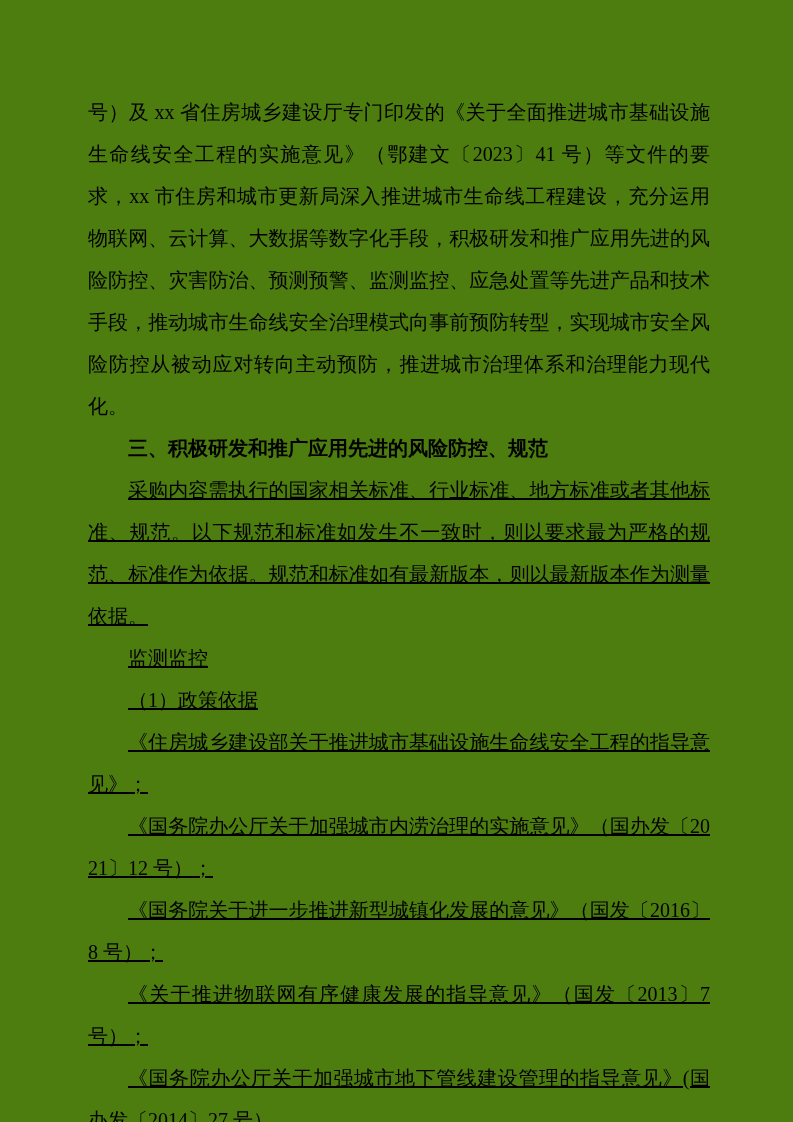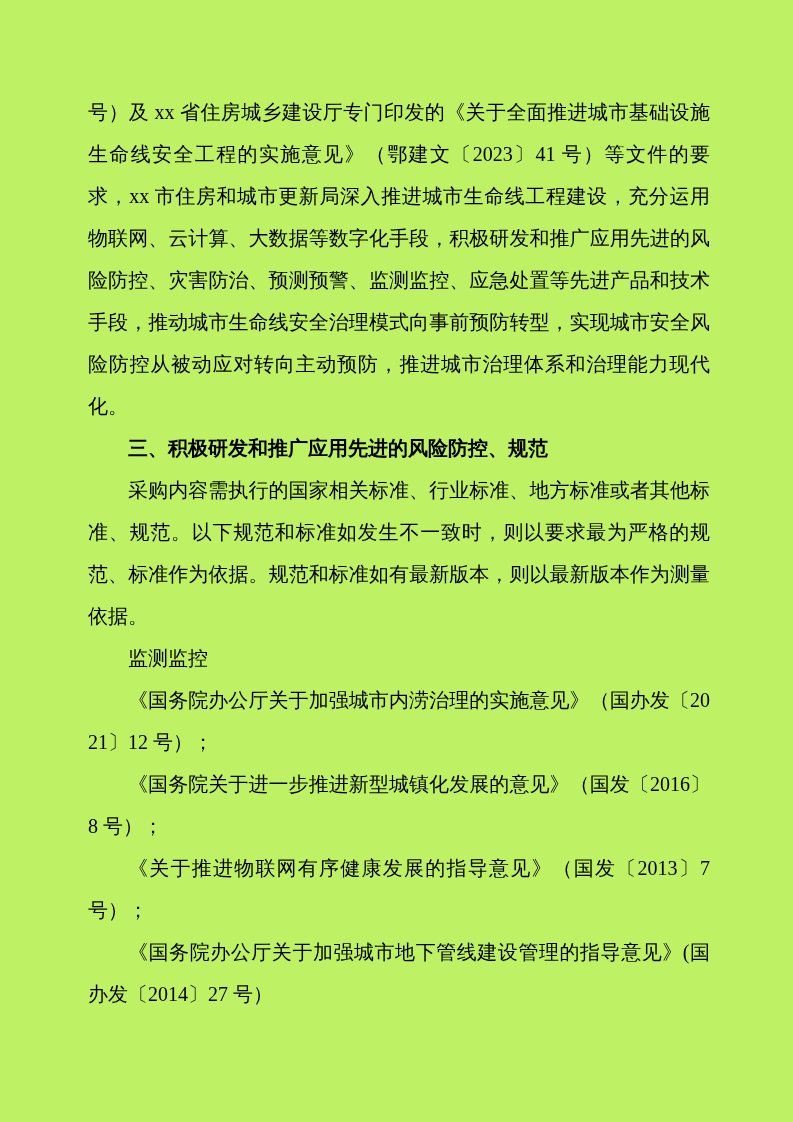--- a/index.html
+++ b/index.html
@@ -5,57 +5,60 @@
   * { box-sizing: border-box; }
   html, body {
     margin: 0;
     padding: 0;
     background: #ffffff;
   }
   .page {
     position: relative;
     width: 793px;
     height: 1122px;
-    background: #bef264;
+    background: #4d7c0f;
     overflow: hidden;
     font-family: "Liberation Serif", "DejaVu Serif", serif;
     color: #000000;
   }
   .content {
     position: absolute;
     left: 88px;
     top: 91px;
     width: 622px;
     font-size: 20px;
     line-height: 42px;
     text-align: justify;
     word-break: break-all;
   }
   .content p {
     margin: 0;
     padding: 0;
   }
   .indent {
     text-indent: 2em;
+    text-decoration: underline;
   }
   .heading {
     font-family: "Liberation Sans", "DejaVu Sans", sans-serif;
     font-weight: bold;
     text-indent: 2em;
     text-align: left;
   }
 </style>
 </head>
 <body>
 
 <div class="page">
   <div class="content">
     <p>号）及 xx 省住房城乡建设厅专门印发的《关于全面推进城市基础设施生命线安全工程的实施意见》（鄂建文〔2023〕41 号）等文件的要求，xx 市住房和城市更新局深入推进城市生命线工程建设，充分运用物联网、云计算、大数据等数字化手段，积极研发和推广应用先进的风险防控、灾害防治、预测预警、监测监控、应急处置等先进产品和技术手段，推动城市生命线安全治理模式向事前预防转型，实现城市安全风险防控从被动应对转向主动预防，推进城市治理体系和治理能力现代化。</p>
     <p class="heading">三、积极研发和推广应用先进的风险防控、规范</p>
     <p class="indent">采购内容需执行的国家相关标准、行业标准、地方标准或者其他标准、规范。以下规范和标准如发生不一致时，则以要求最为严格的规范、标准作为依据。规范和标准如有最新版本，则以最新版本作为测量依据。</p>
     <p class="indent">监测监控</p>
+    <p class="indent">（1）政策依据</p>
+    <p class="indent">《住房城乡建设部关于推进城市基础设施生命线安全工程的指导意见》；</p>
     <p class="indent">《国务院办公厅关于加强城市内涝治理的实施意见》（国办发〔2021〕12 号）；</p>
     <p class="indent">《国务院关于进一步推进新型城镇化发展的意见》（国发〔2016〕8 号）；</p>
     <p class="indent">《关于推进物联网有序健康发展的指导意见》（国发〔2013〕7 号）；</p>
     <p class="indent">《国务院办公厅关于加强城市地下管线建设管理的指导意见》(国办发〔2014〕27 号）</p>
 
   </div>
 </div>
 
 </body></html>

